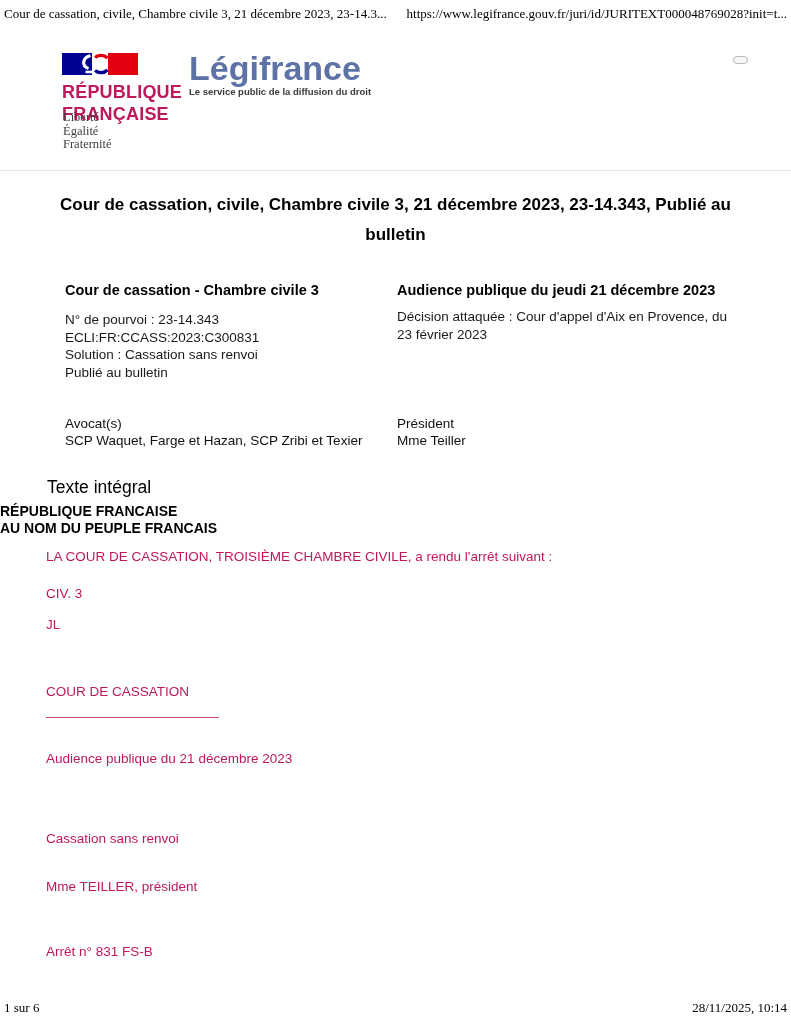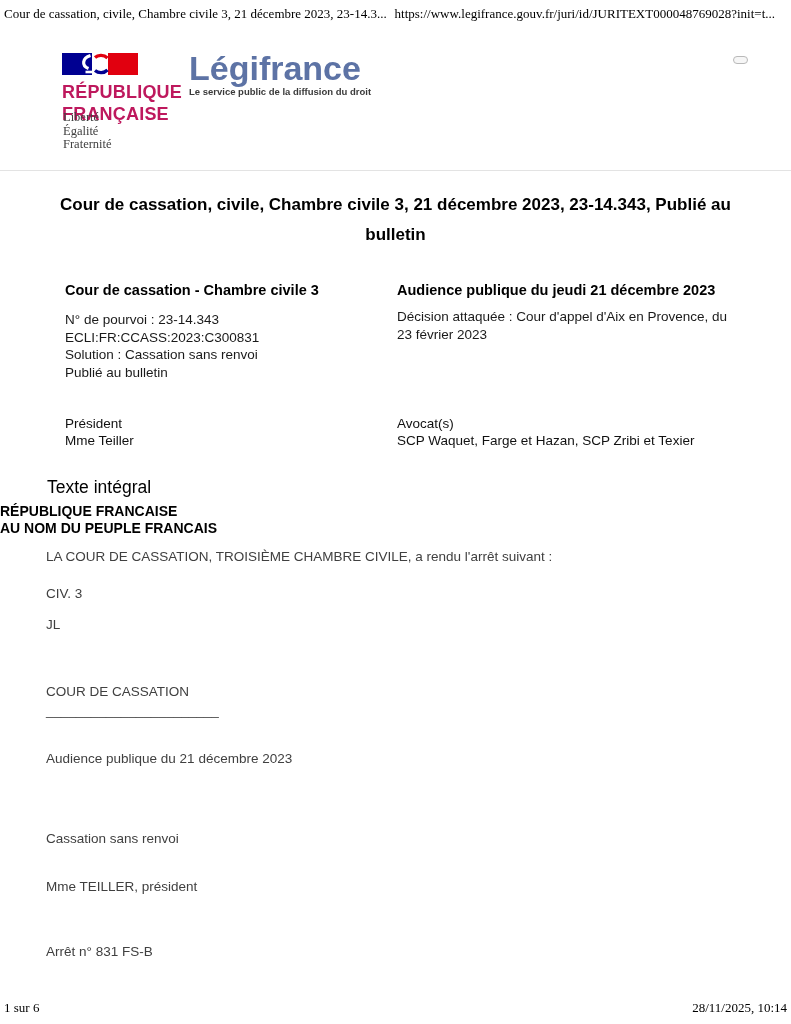--- a/index.html
+++ b/index.html
@@ -13,21 +13,21 @@
   }
   
   .print-header-left, .print-header-right, .print-footer-left, .print-footer-right {
     position: absolute;
     font-family: "Liberation Serif", serif;
     font-size: 13px;
     color: #000;
     white-space: nowrap;
   }
   .print-header-left { left: 4px; top: 6px; }
-  .print-header-right { right: 16px; top: 6px; }
+  .print-header-right { right: 4px; top: 6px; }
   .print-footer-left { left: 4px; top: 1000px; }
   .print-footer-right { right: 4px; top: 1000px; }
 
   
   .rf-logo { position: absolute; left: 62px; top: 53px; }
   .rf-flag { display: block; }
   .rf-name {
     position: absolute; left: 62px; top: 81px;
     font-weight: bold; font-size: 18px; line-height: 22px;
     letter-spacing: 0.2px; color: #be185d;
@@ -83,21 +83,21 @@
     position: absolute; left: 47px; top: 477px;
     font-size: 17.5px; color: #000;
   }
   .centered-heading {
     position: absolute; left: 0; right: 0; top: 503px;
     text-align: left; font-weight: bold;
     font-size: 14px; line-height: 17px; color: #000;
   }
   .body-text {
     position: absolute; left: 46px; right: 46px; top: 548px;
-    font-size: 13.5px; line-height: 17px; color: #404040;
+    font-size: 13.5px; line-height: 17px; color: #be185d;
   }
   .p-m0  { margin-top: 0; }
   .p-m20 { margin-top: 20px; }
   .p-m14 { margin-top: 14px; }
   .p-m50 { margin-top: 50px; }
   .p-m2  { margin-top: 2px; }
   .p-m31 { margin-top: 31px; }
   .p-m63 { margin-top: 63px; }
   .p-m48 { margin-top: 48px; }
 </style>
@@ -146,26 +146,26 @@
     <div class="meta-line">Publié au bulletin</div>
   </div>
   <div class="meta-col-right">
     <div class="meta-heading">Audience publique du jeudi 21 décembre 2023</div>
     <div class="meta-line">Décision attaquée : Cour d'appel d'Aix en Provence, du 23 février 2023</div>
   </div>
 </div>
 
 <div class="people-grid">
   <div>
+    <div>Avocat(s)</div>
+    <div>SCP Waquet, Farge et Hazan, SCP Zribi et Texier</div>
+  </div>
+  <div>
     <div>Président</div>
     <div>Mme Teiller</div>
-  </div>
-  <div>
-    <div>Avocat(s)</div>
-    <div>SCP Waquet, Farge et Hazan, SCP Zribi et Texier</div>
   </div>
 </div>
 
 <div class="section-heading">Texte intégral</div>
 <div class="centered-heading">
   <div>RÉPUBLIQUE FRANCAISE</div>
   <div>AU NOM DU PEUPLE FRANCAIS</div>
 </div>
 
 <div class="body-text">

